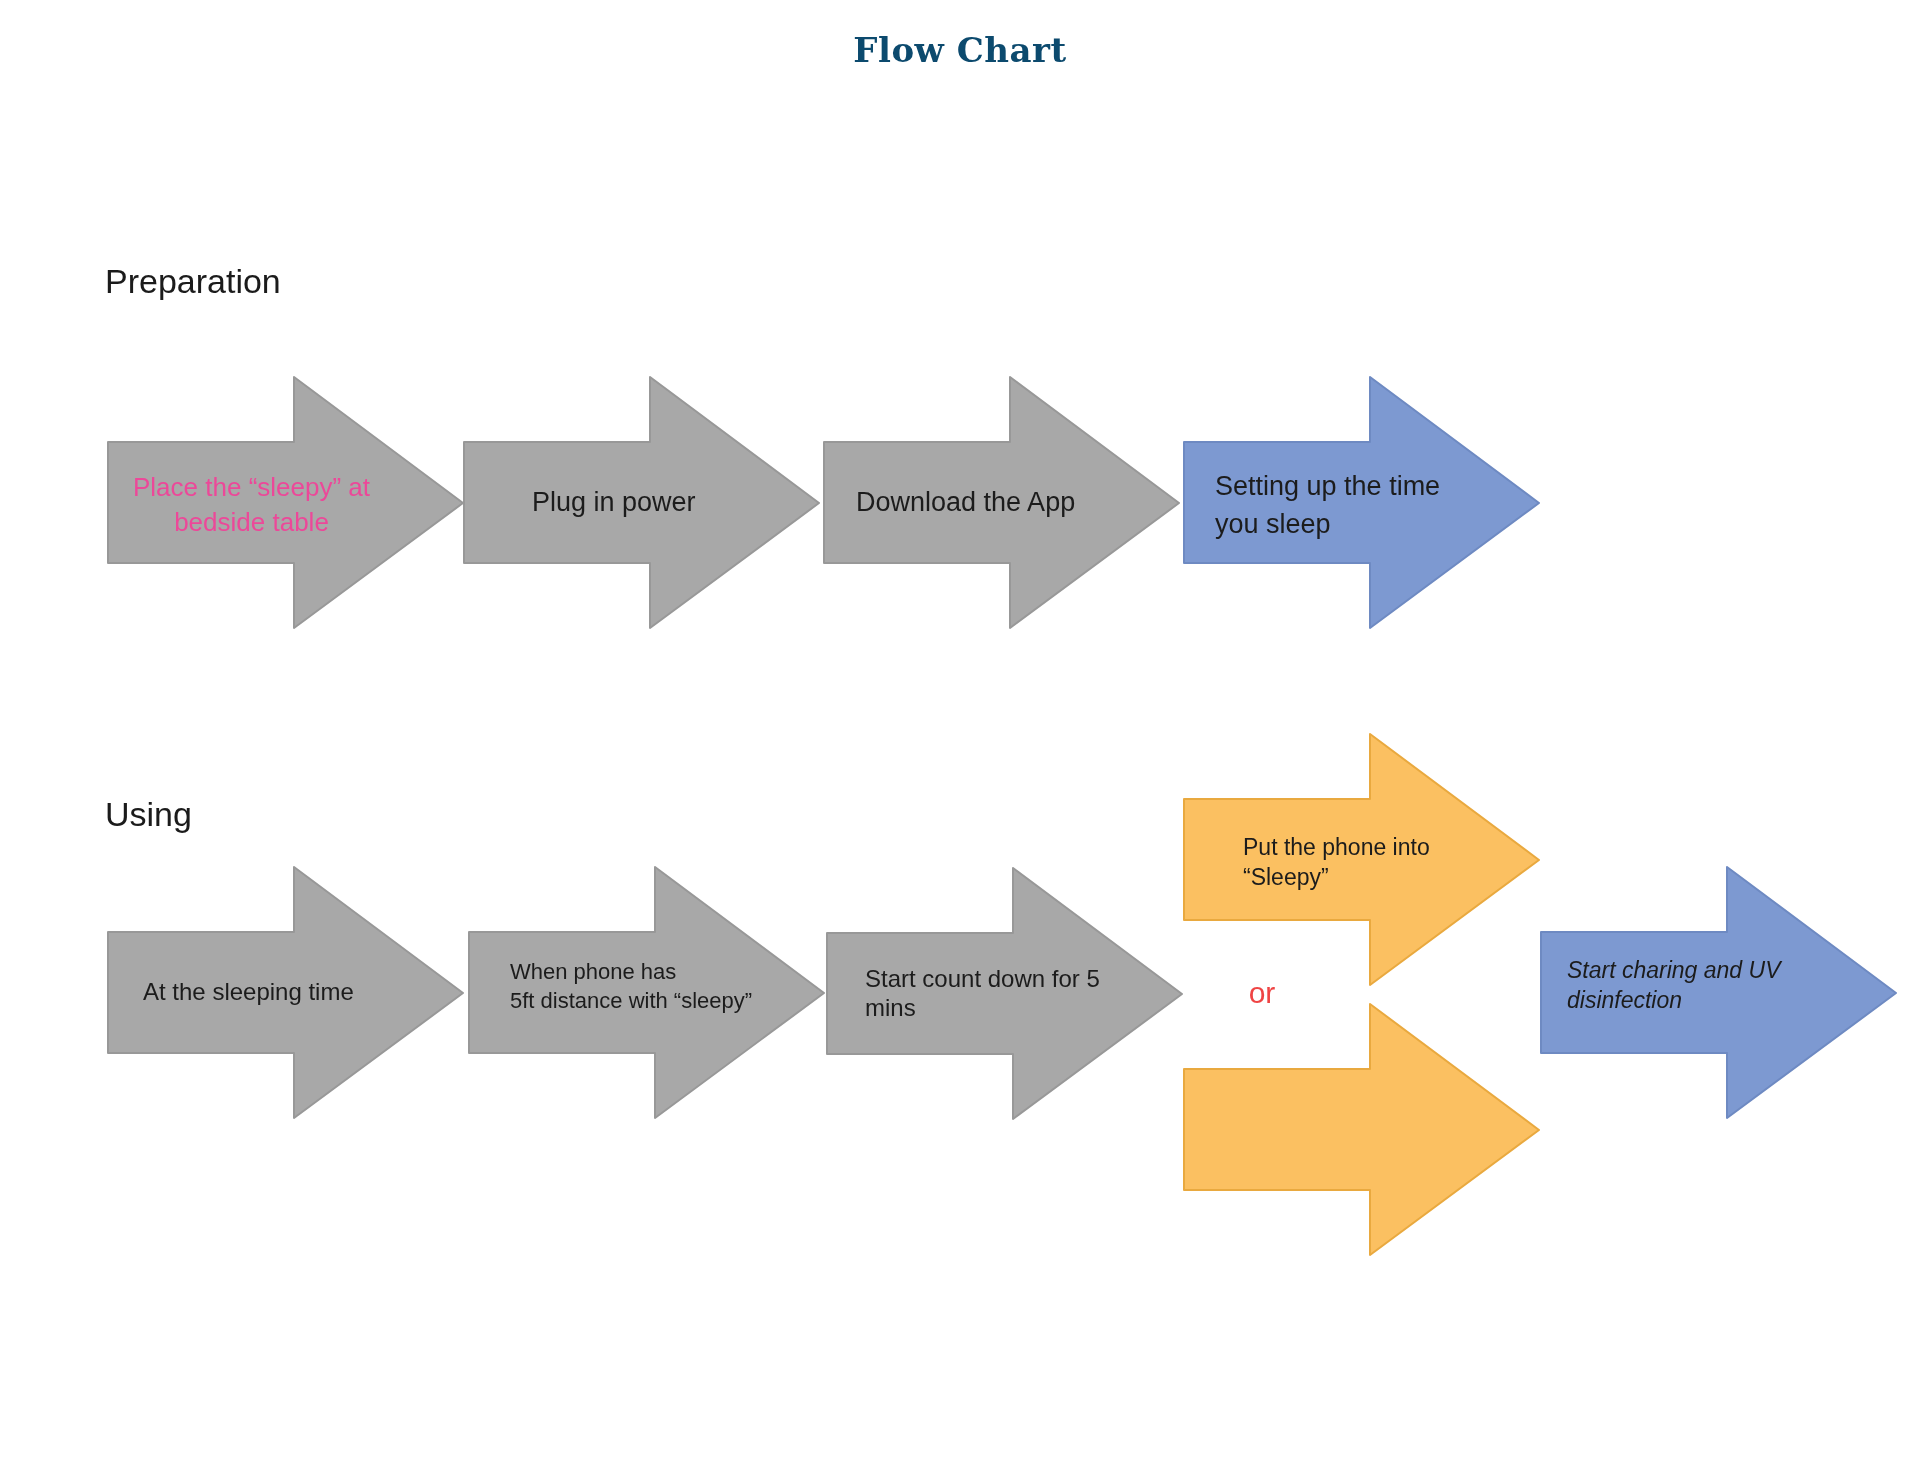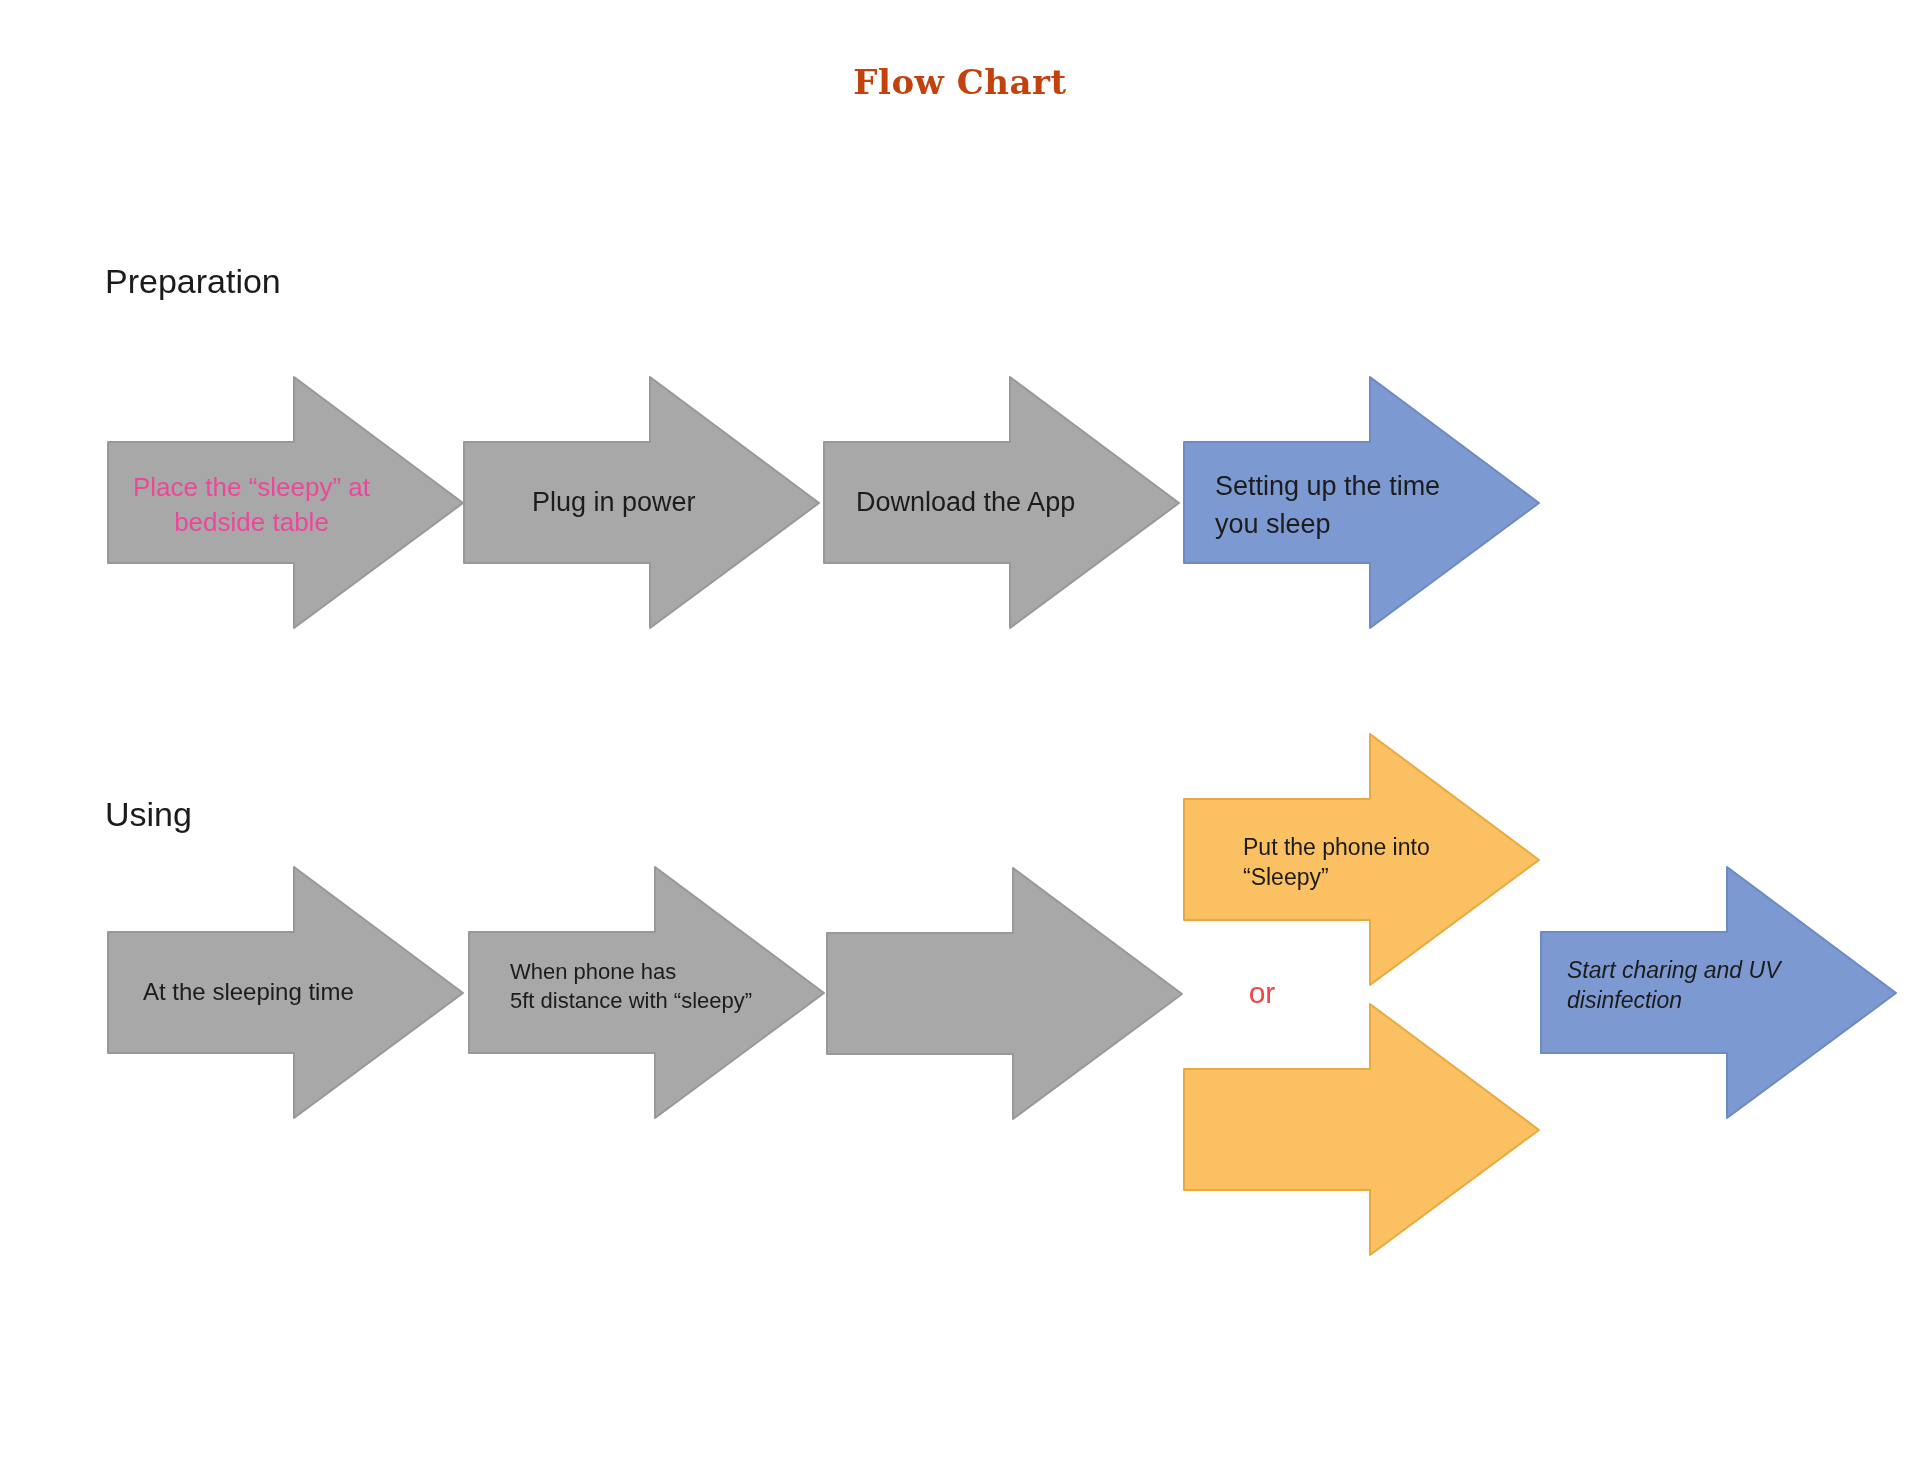--- a/index.html
+++ b/index.html
@@ -10,30 +10,30 @@
   .canvas {
     position: relative;
     width: 1920px;
     height: 1484px;
     background: #ffffff;
     overflow: hidden;
     font-family: "Liberation Sans", sans-serif;
   }
   .title {
     position: absolute;
-    top: 64px;
+    top: 32px;
     left: 0;
     width: 100%;
     margin: 0;
     text-align: center;
     font-family: "DejaVu Serif", serif;
     font-weight: 700;
     font-size: 34px;
     line-height: 1.1;
-    color: #c2410c;
+    color: #0c4a6e;
     letter-spacing: 0.5px;
   }
   .section-label {
     position: absolute;
     font-size: 34px;
     line-height: 1.2;
     color: #1b1b1b;
   }
   .label-preparation { left: 105px; top: 261px; }
   .label-using       { left: 105px; top: 794px; }
@@ -109,20 +109,22 @@
         <svg width="358" height="255" viewBox="0 0 358 255">
           <polygon points="1,67 187,67 187,2 356,128 187,253 187,188 1,188" fill="#a8a8a8" stroke="#989898" stroke-width="2" stroke-linejoin="round"></polygon>
         </svg>
         <div class="arrow-text" style="left: 42px; top: 92px; font-size: 22px; line-height: 29px; color: rgb(28, 28, 28);">When phone has
 5ft distance with “sleepy”</div>
       </div>
       <div class="arrow" style="left: 826px; top: 866px;">
         <svg width="358" height="255" viewBox="0 0 358 255">
           <polygon points="1,67 187,67 187,2 356,128 187,253 187,188 1,188" fill="#a8a8a8" stroke="#989898" stroke-width="2" stroke-linejoin="round"></polygon>
         </svg>
+        <div class="arrow-text" style="left: 39px; top: 98px; font-size: 24px; line-height: 29px; color: rgb(28, 28, 28);">Start count down for 5
+mins</div>
       </div>
       <div class="arrow" style="left: 1183px; top: 732px;">
         <svg width="358" height="255" viewBox="0 0 358 255">
           <polygon points="1,67 187,67 187,2 356,128 187,253 187,188 1,188" fill="#fbc061" stroke="#e9a93f" stroke-width="2" stroke-linejoin="round"></polygon>
         </svg>
         <div class="arrow-text" style="left: 60px; top: 100px; font-size: 23px; line-height: 30px; color: rgb(28, 28, 28);">Put the phone into
 “Sleepy”</div>
       </div>
       <div class="arrow" style="left: 1183px; top: 1002px;">
         <svg width="358" height="255" viewBox="0 0 358 255">

